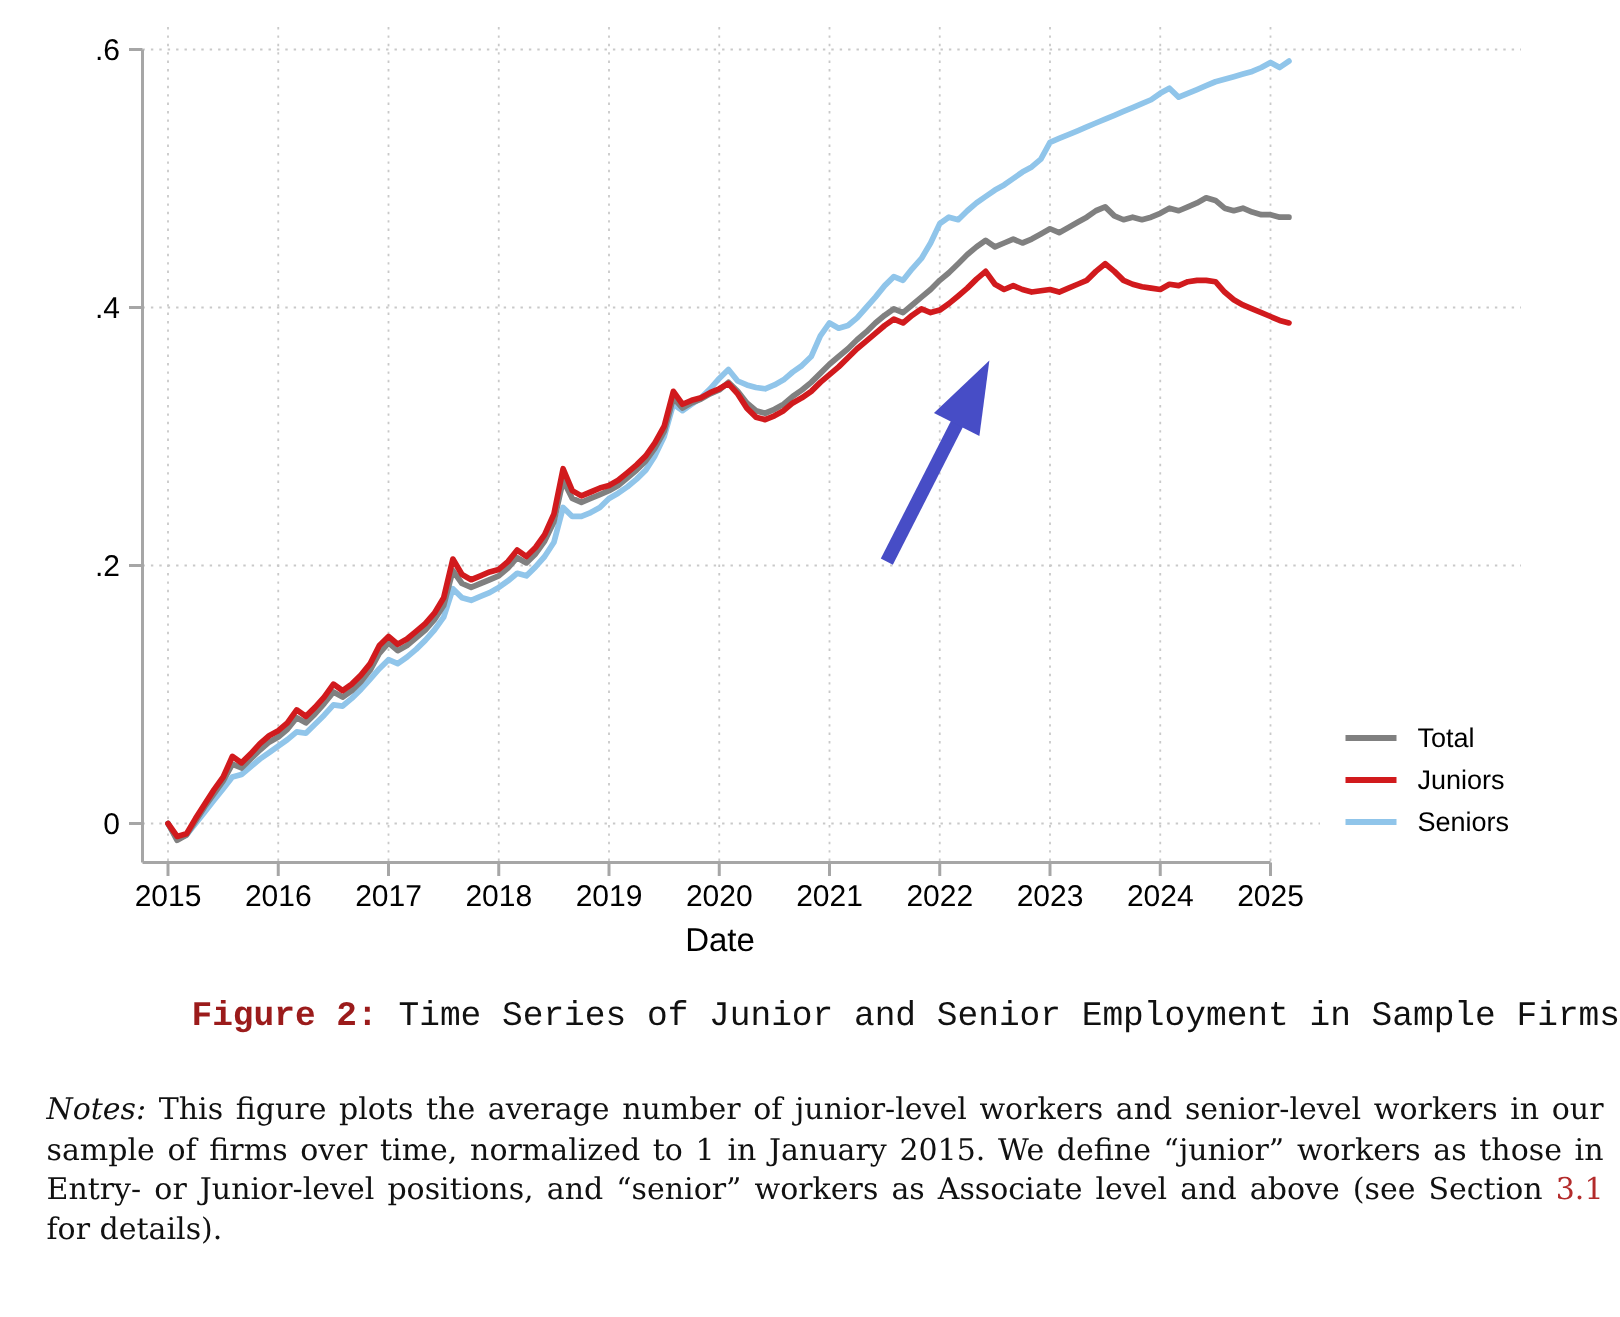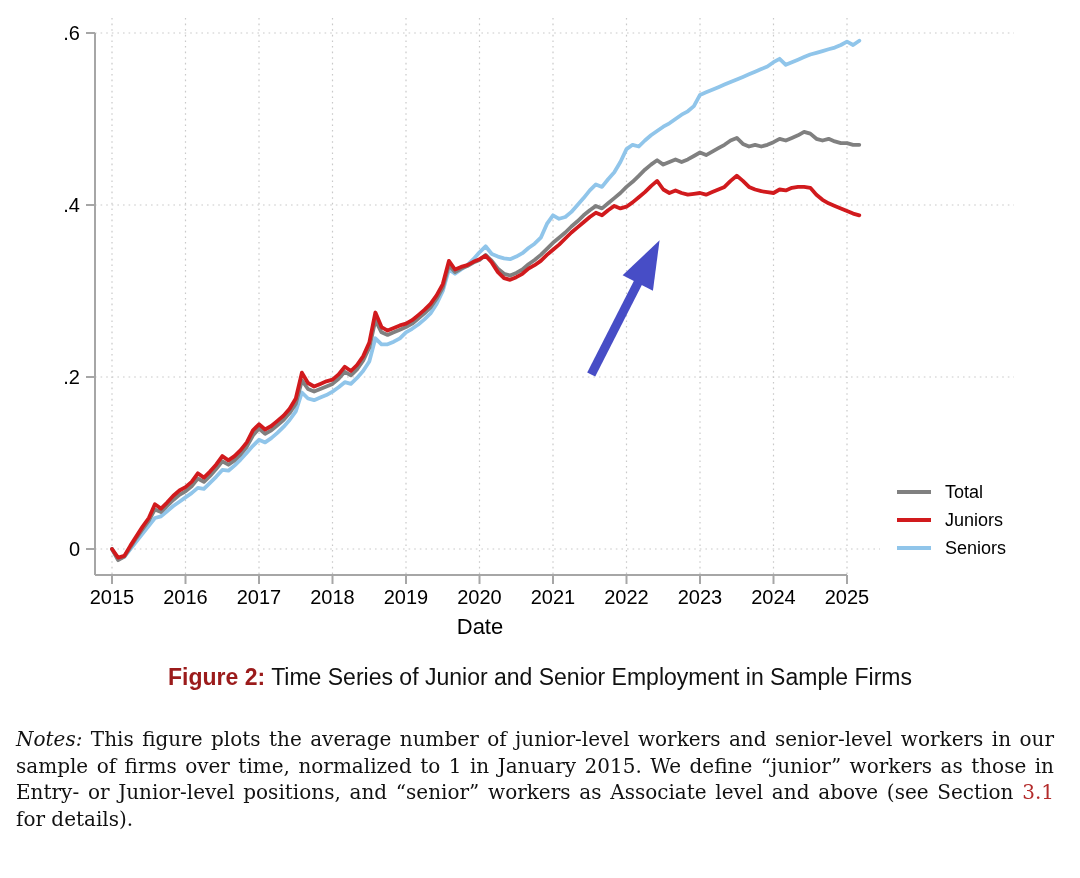--- a/index.html
+++ b/index.html
@@ -1,21 +1,21 @@
 <!DOCTYPE html>
 <html><head>
 <meta charset="utf-8">
 <style>
   html,body{margin:0;padding:0;background:#ffffff;}
   body{width:1080px;height:878px;position:relative;font-family:"Liberation Sans",sans-serif;}
   #chart-wrap{position:absolute;left:0;top:0;width:1080px;height:656px;}
-  #caption{position:absolute;left:0;top:664px;width:1080px;text-align:center;
-           font-family:Liberation Sans, sans-serif;font-size:23px;color:#111;}
+  #caption{position:absolute;left:0;top:664px;width:1080px;text-align:right;
+           font-family:Liberation Mono, monospace;font-size:23px;color:#111;}
   #caption .figlabel{font-weight:bold;color:#9b1b1b;}
-  #notes{position:absolute;left:16px;top:726px;width:1038px;text-align:justify;
+  #notes{position:absolute;left:31px;top:726px;width:1038px;text-align:justify;
          font-family:"DejaVu Serif","Liberation Serif",serif;font-size:20px;line-height:26.5px;color:#111;}
   #notes .notes-label{font-style:italic;}
   #notes .sec-link{color:#b32b2b;cursor:pointer;}
   svg text{font-family:"Liberation Sans",sans-serif;fill:#000;}
 </style>
 </head>
 <body>
 
 <div id="chart-wrap">
   <svg id="chart-svg" width="1080" height="656" viewBox="0 0 1080 656">

